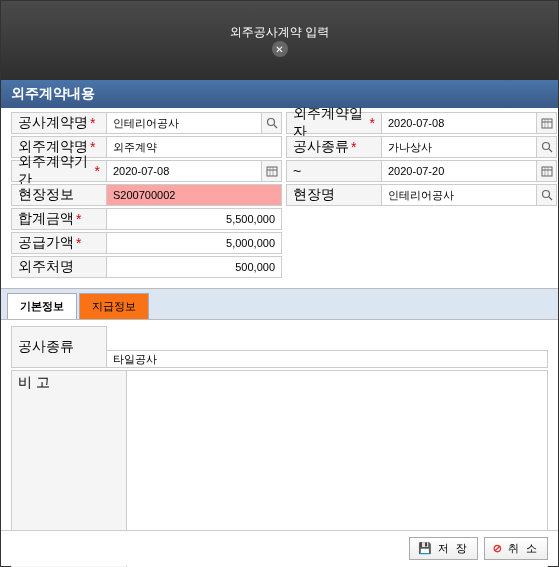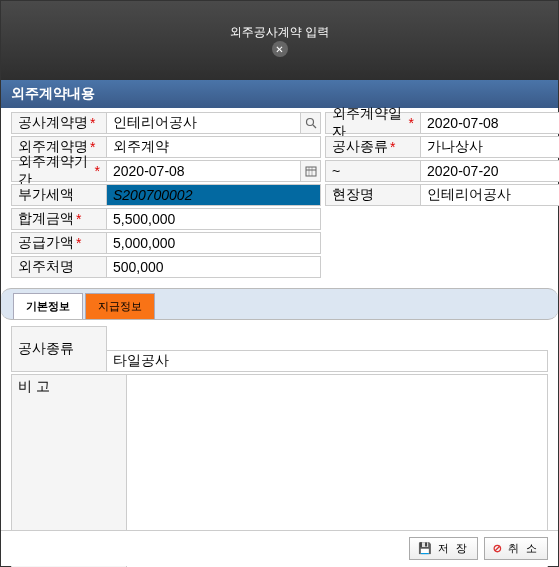--- a/index.html
+++ b/index.html
@@ -8,25 +8,25 @@
 .titlebar { background: linear-gradient(#4a4a4a, #2e2e2e); color: #fff; padding: 23px 10px; font-size: 12px; display: flex; justify-content: space-between; align-items: center; flex-direction: column; }
 .close-btn { width: 16px; height: 16px; background: #666; border-radius: 50%; color: #fff; display: flex; align-items: center; justify-content: center; font-size: 10px; cursor: pointer; }
 .section-header { background: linear-gradient(#4a74a8, #3a5a88); color: #fff; padding: 5px 10px; font-size: 14px; font-weight: bold; }
 .form-area { padding: 4px 10px 8px; }
 .form-grid { display: flex; gap: 4px; }
 .form-col { flex: 1; }
 .form-row { display: flex; margin-bottom: 2px; height: 22px; }
 .label { width: 96px; background: #f5f5f5; border: 1px solid #ccc; padding: 3px 6px; font-size: 14px; display: flex; align-items: center; }
 .label .req { color: #d00; margin-left: 2px; }
 .field { flex: 1; display: flex; border: 1px solid #ccc; border-left: none; background: #fff; }
-.field input { flex: 1; border: none; padding: 2px 6px; font-size: 14px; font-family: inherit; outline: none; background: transparent; }
-.field input.num { }
-.field.ro input { background: #0369a1; font-style: italic; }
+.field input { flex: 1; border: none; padding: 2px 6px; font-size: 11px; font-family: inherit; outline: none; background: transparent; }
+.field input.num { text-align: right; }
+.field.ro input { background: #fca5a5; }
 .icon-btn { width: 20px; background: #f5f5f5; border-left: 1px solid #ccc; display: flex; align-items: center; justify-content: center; cursor: pointer; color: #666; }
-.tabs { display: flex; background: #dce6f2; border-top: 1px solid #bbb; border-bottom: 1px solid #bbb; padding: 0 12px; border-radius: 10px; }
+.tabs { display: flex; background: #dce6f2; border-top: 1px solid #bbb; border-bottom: 1px solid #bbb; padding: 0 6px; }
 .tab { padding: 5px 12px; font-size: 11px; cursor: pointer; background: #f97316; border: 1px solid #aab; border-bottom: none; margin-right: 2px; margin-top: 4px; }
 .tab.active { background: #fff; font-weight: bold; }
 .detail-area { padding: 6px 10px; }
 .detail-row { display: flex; margin-bottom: 2px; }
 .detail-row .label { width: 96px; }
 .detail-row .field { flex: 1; margin-top: 24px; }
 .memo-row { display: flex; }
 .memo-row .label { width: 116px; height: 240px; align-items: flex-start; }
 .memo-row .field { flex: 1; height: 240px; }
 .memo-row textarea { flex: 1; border: none; resize: none; padding: 4px; font-family: inherit; outline: none; }
@@ -85,21 +85,21 @@
                 <svg width="12" height="12" viewBox="0 0 12 12">
                   <rect x="1" y="2" width="10" height="9" fill="none" stroke="#666"></rect>
                   <line x1="1" y1="5" x2="11" y2="5" stroke="#666"></line>
                   <line x1="4" y1="2" x2="4" y2="11" stroke="#666" stroke-width="0.5"></line>
                   <line x1="7" y1="2" x2="7" y2="11" stroke="#666" stroke-width="0.5"></line>
                 </svg>
               </span>
           </div>
         </div>
         <div class="form-row">
-          <div class="label">부가세액</div>
+          <div class="label">현장정보</div>
           <div class="field ro">
               <input readonly="" value="S200700002" style="">
             </div>
         </div>
         <div class="form-row">
           <div class="label">
               <span>합계금액</span>
               <span class="req">*</span>
             </div>
           <div class="field">

